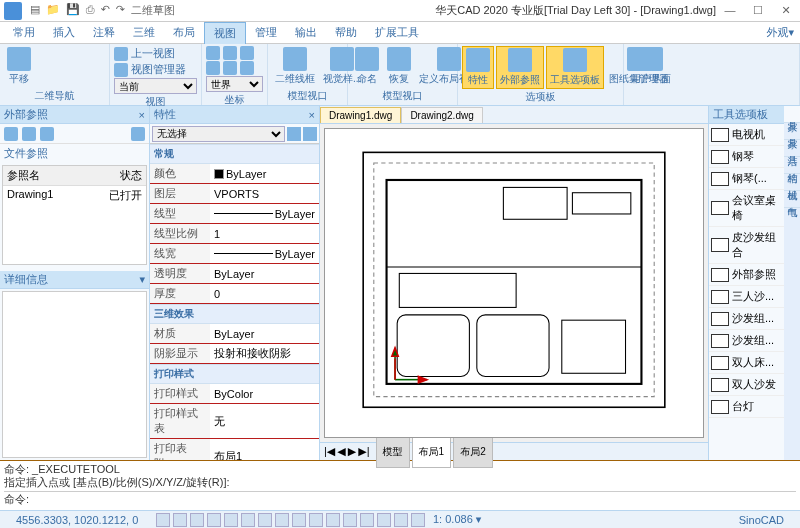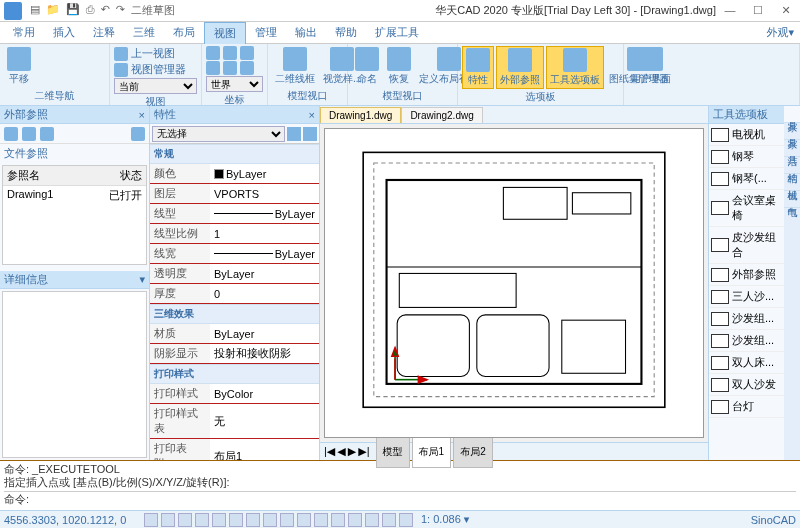--- a/index.html
+++ b/index.html
@@ -61,21 +61,21 @@
 .rtabs{width:16px;background:#e4eefb;display:flex;flex-direction:column;}
 .rtabs .rtab{writing-mode:vertical-rl;padding:8px 1px;font-size:10px;color:#3a6ea5;border-bottom:1px solid #cfe0f0;cursor:pointer;text-align:center;}
 .rtabs .rtab.active{background:#f5f9fd;}
 .rlist{flex:1;overflow-y:auto;}
 .ritem{display:flex;align-items:center;gap:3px;padding:3px 2px;border-bottom:1px solid #eee;cursor:pointer;font-size:10px;}
 .ritem .rico{width:18px;height:14px;border:1px solid #333;background:#fff;flex-shrink:0;}
 .cmdline{height:50px;background:#fff;border-top:1px solid #a16207;font-size:10px;padding:2px 4px;color:#333;}
 .cmdline .cline{line-height:13px;}
 .cmdinput{display:flex;border-top:1px solid #ccc;margin-top:2px;}
 .cmdinput input{flex:1;border:none;font-size:10px;padding:1px 2px;outline:none;}
-.statusbar{height:18px;background:#eaf2fa;border-top:1px solid #b8d6f0;display:flex;align-items:center;padding:0 4px;font-size:10px;color:#3a6ea5;}
+.statusbar{height:18px;background:#eaf2fa;border-top:1px solid #b8d6f0;display:flex;align-items:center;padding:0 16px;font-size:10px;color:#3a6ea5;}
 .statusbar .coords{width:140px;}
 .statusbar .sbtns{display:flex;gap:3px;}
 .statusbar .sbtn{width:14px;height:14px;background:#d0e0f0;border:1px solid #aac;cursor:pointer;}
 .statusbar .right{margin-left:auto;}
 </style>
 </head>
 <body>
 
 <div class="titlebar">
   <div class="logo"></div>

